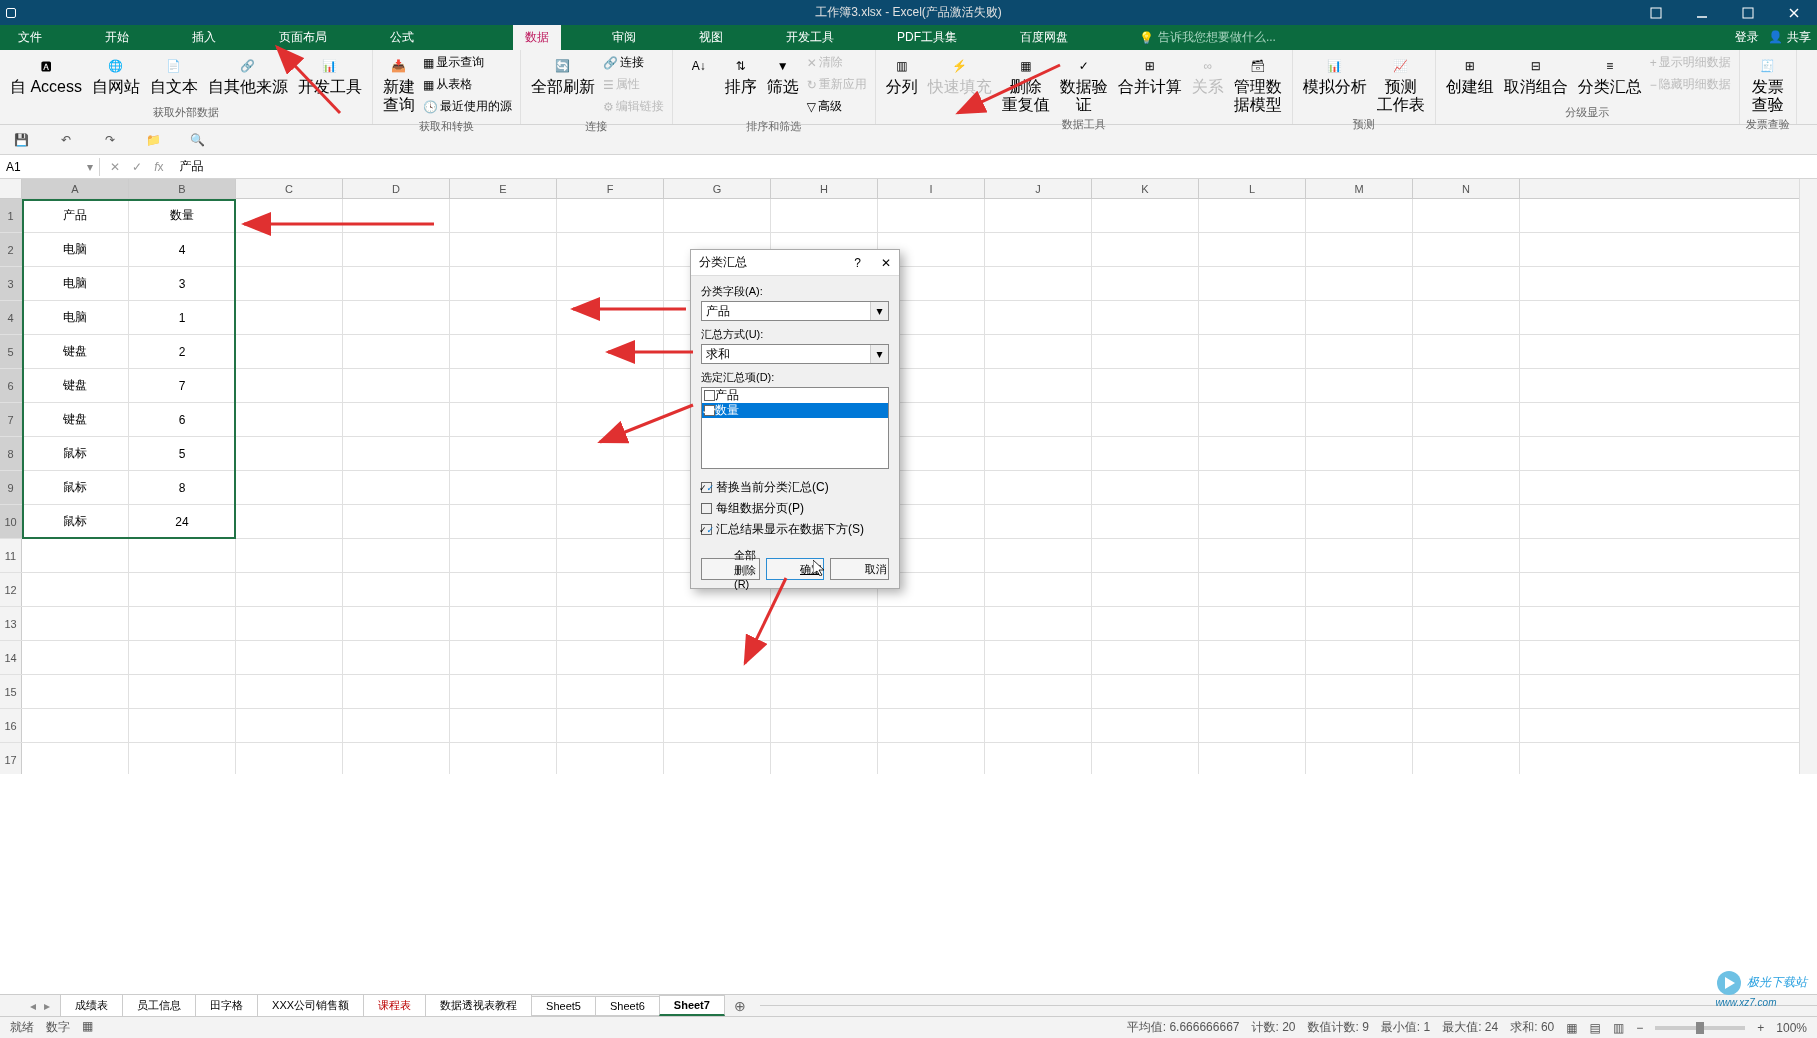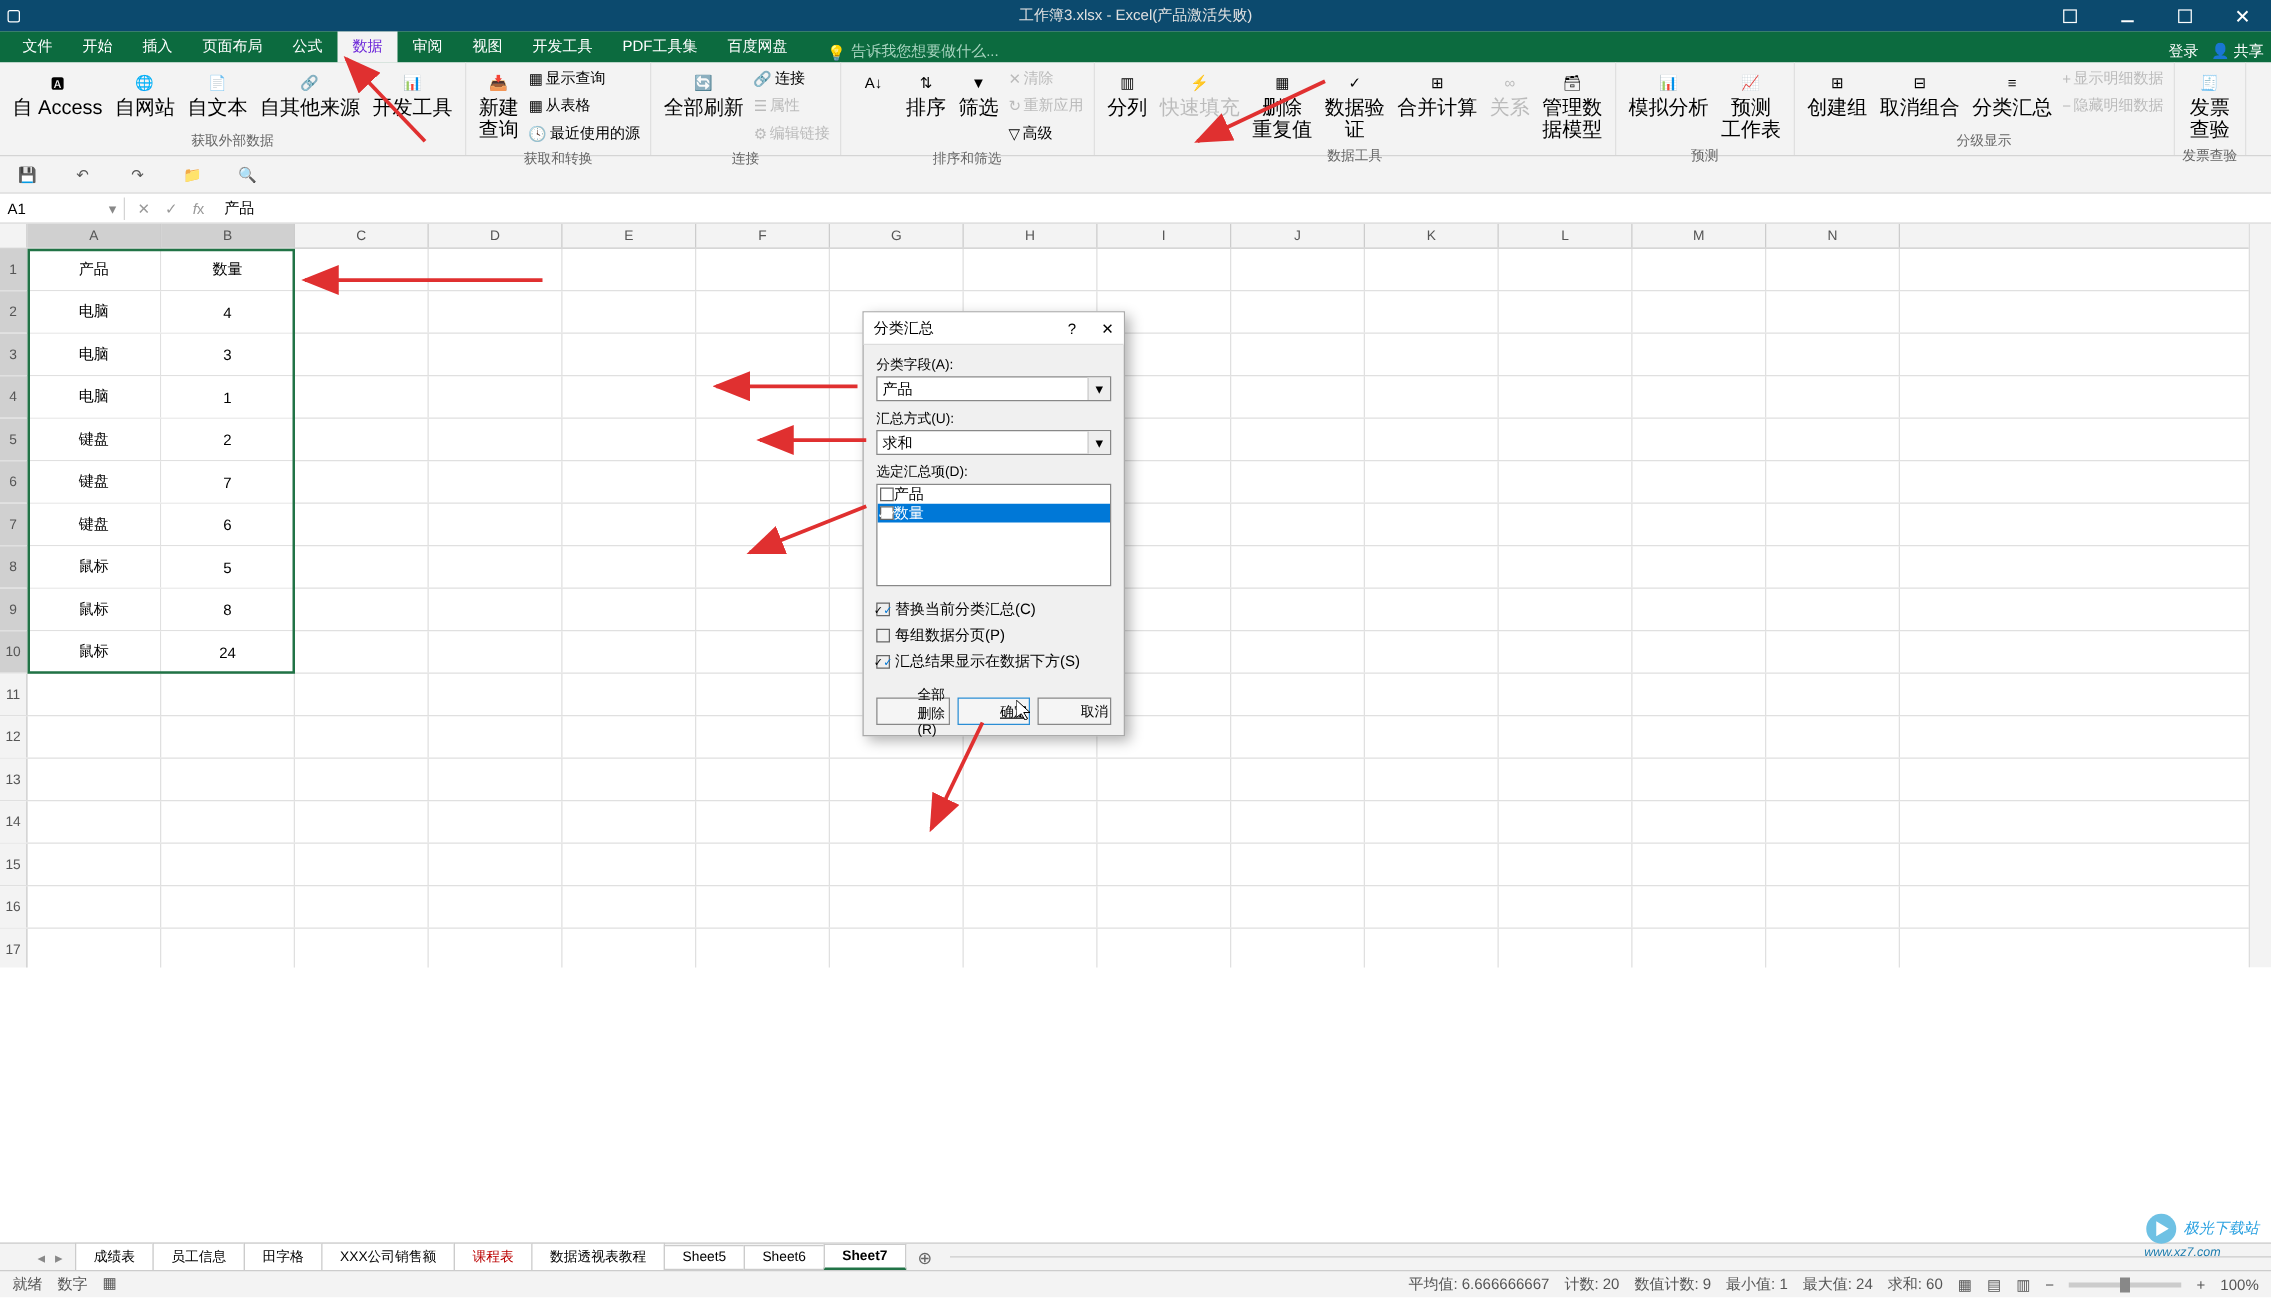--- a/index.html
+++ b/index.html
@@ -7,23 +7,23 @@
 
 
 .titlebar { height: 25px; background: #0c4a6e; display: flex; align-items: center; color: #fff; position: relative; }
 .titlebar .left-icons { display: flex; gap: 4px; padding: 0 6px; }
 .titlebar .dot-icon { width: 10px; height: 10px; border: 1px solid #fff; border-radius: 2px; }
 .titlebar .title { position: absolute; left: 50%; transform: translateX(-50%); color: #e0e0e0; font-size: 12px; }
 .titlebar .win-ctrls { margin-left: auto; display: flex; }
 .titlebar .win-btn { width: 46px; height: 25px; display: flex; align-items: center; justify-content: center; color: #fff; }
 
 
-.menubar { height: 25px; background: #0c6b3f; display: flex; align-items: flex-end; padding: 0 6px; color: #fff; }
+.menubar { height: 25px; background: #0c6b3f; display: flex; align-items: center; padding: 0 6px; color: #fff; gap: 39px; }
 .menubar .tab { padding: 4px 12px; cursor: pointer; font-size: 12px; }
-.menubar .tab.active { background: #f3f3f3; color: #6d28d9; }
+.menubar .tab.active { background: #f3f3f3; color: #be185d; margin-left: 48px; }
 .menubar .tell-me { margin-left: 20px; color: #a8d4bf; display: flex; align-items: center; gap: 4px; }
 .menubar .right { margin-left: auto; display: flex; gap: 10px; }
 
 
 .ribbon { height: 75px; background: #f3f3f3; border-bottom: 1px solid #d4d4d4; display: flex; position: relative; }
 .rgroup { display: flex; flex-direction: column; align-items: center; padding: 2px 6px; border-right: 1px solid #e0e0e0; }
 .rgroup .buttons { display: flex; gap: 2px; flex: 1; align-items: flex-start; }
 .rgroup .label { font-size: 11px; color: #666; padding: 2px 0; }
 .rbtn-big { display: flex; flex-direction: column; align-items: center; justify-content: center; padding: 2px 4px; min-width: 40px; }
 .rbtn-big .icon { width: 24px; height: 24px; display: flex; align-items: center; justify-content: center; }

